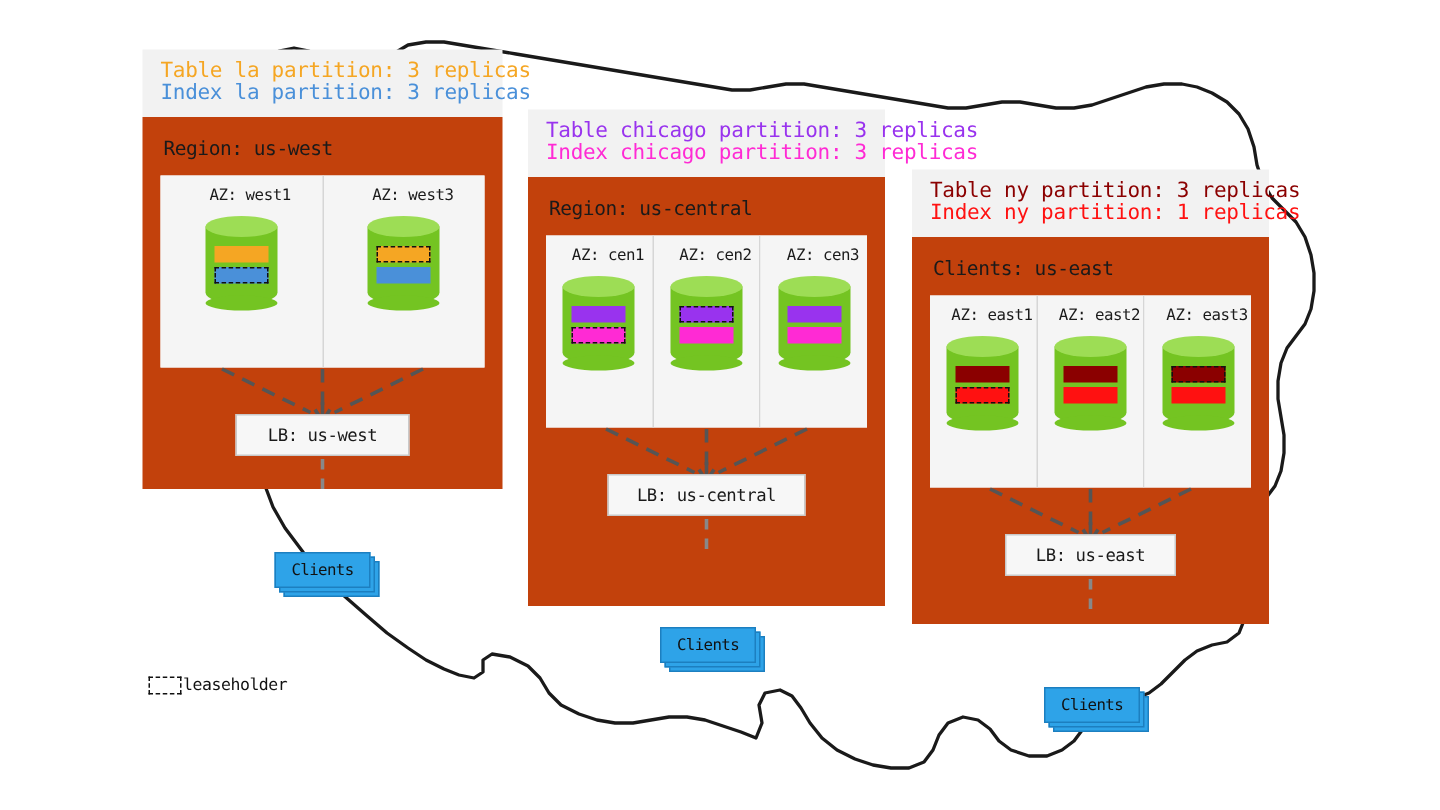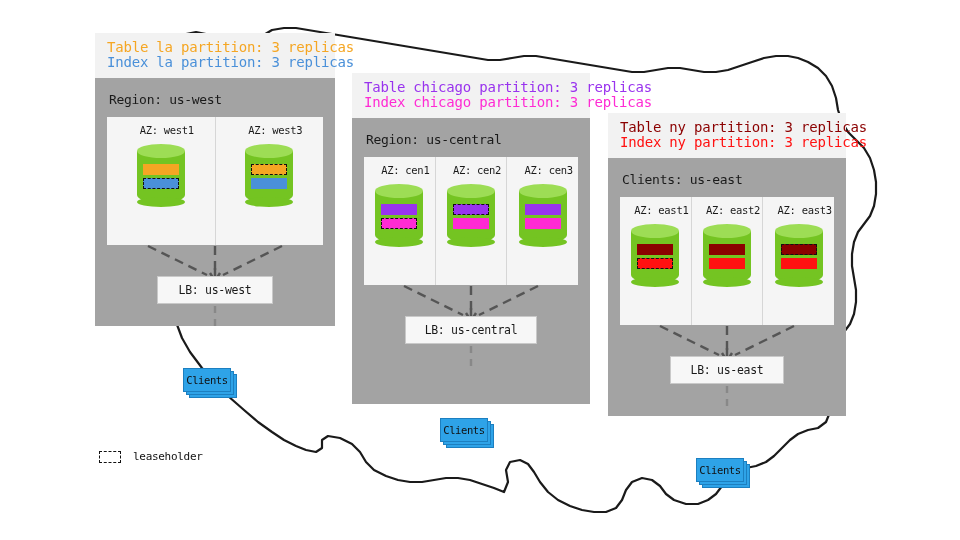--- a/index.html
+++ b/index.html
@@ -29,21 +29,21 @@
     background: #f2f2f2;
     padding: 7px 12px 8px 12px;
     line-height: 15px;
     font-size: 14px;
     letter-spacing: -0.2px;
     white-space: nowrap;
   }
   .partition-line { display: block; }
 
   .region-box {
-    background: #a3a3a3;
+    background: #c2410c;
     padding: 0;
     position: relative;
   }
   .region-title {
     font-size: 13px;
     color: #1a1a1a;
     padding: 14px 0 10px 14px;
     letter-spacing: -0.3px;
     white-space: nowrap;
   }
@@ -139,39 +139,39 @@
   }
 
   
   .clients-stack {
     position: absolute;
     width: 62px;
     height: 28px;
   }
   .clients-stack .sheet {
     position: absolute;
-    width: 48px;
+    width: 64px;
     height: 24px;
     background: #2ea3e8;
     border: 1px solid #1c7fc0;
     box-sizing: border-box;
   }
   .clients-stack .s3 { left: 6px; top: 6px; }
   .clients-stack .s2 { left: 3px; top: 3px; }
   .clients-stack .s1 { left: 0;  top: 0;
     display: flex; align-items: center; justify-content: center;
     font-size: 10.5px; color: #111; letter-spacing: -0.4px;
   }
 
   
   .legend {
     position: absolute;
     display: flex;
     align-items: center;
-    gap: 12px;
+    gap: 1px;
   }
   .legend-swatch {
     width: 22px; height: 12px;
     border: 1.6px dashed #111;
     box-sizing: border-box;
   }
   .legend-text {
     font-size: 11px;
     color: #111;
     font-family: "DejaVu Sans Mono", "Liberation Mono", monospace;
@@ -330,21 +330,21 @@
       <div class="sheet s3"></div>
       <div class="sheet s2"></div>
       <div class="sheet s1">Clients</div>
     </div>
   </div>
 
   <div class="cluster" id="cluster-2" style="left:608px; top:113px; width:238px;">
 
     <div class="partition-header">
       <span class="partition-line" style="color: rgb(139, 0, 0);">Table ny partition: 3 replicas</span>
-      <span class="partition-line" style="color: rgb(255, 17, 17);">Index ny partition: 3 replicas</span>
+      <span class="partition-line" style="color: rgb(255, 17, 17);">Index ny partition: 1 replicas</span>
     </div>
 
     <div class="region-box" style="height:258px;">
       <div class="region-title">Clients: us-east</div>
 
       <div class="az-strip" style="height:128px;">
         <div class="az-cell">
           <div class="az-label">AZ: east1</div>
           <div class="cyl-wrap">
             <div class="cyl">

